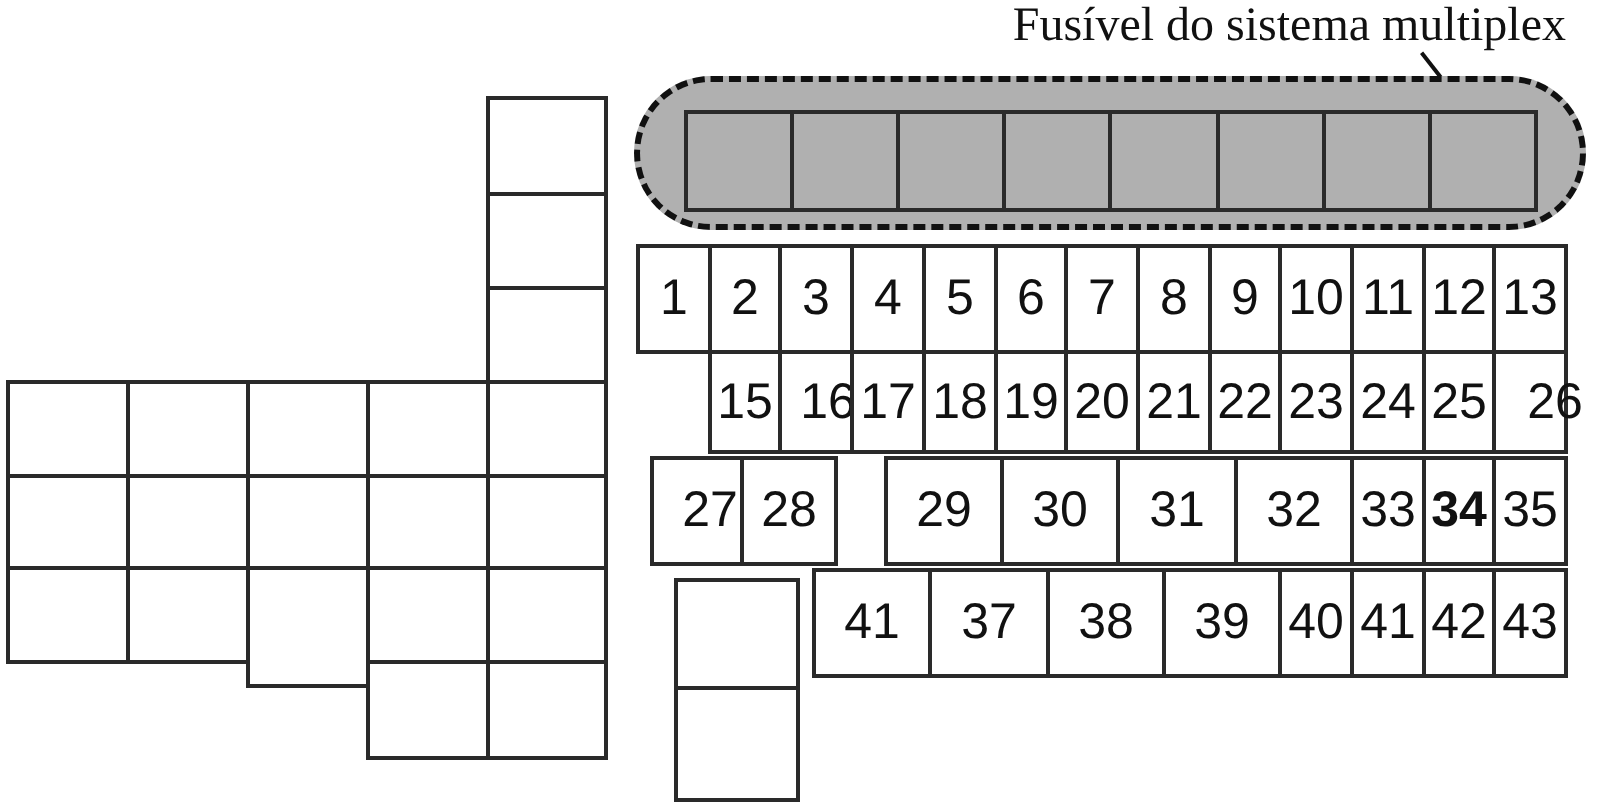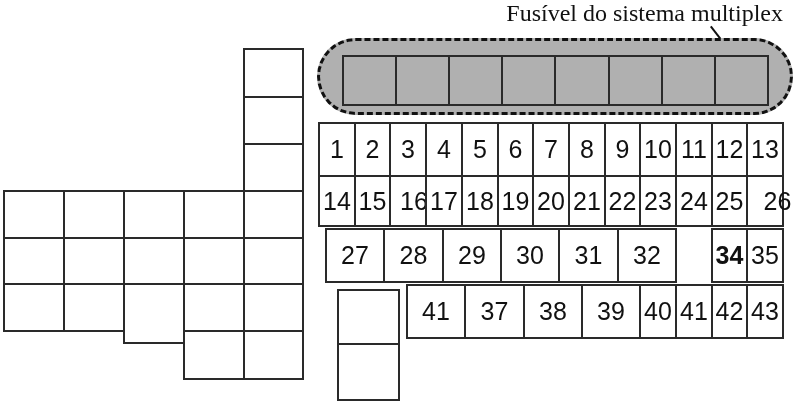--- a/index.html
+++ b/index.html
@@ -110,39 +110,39 @@
       <div class="cell" style="left: 425px; top: 122px; width: 38px; height: 55px;">4</div>
       <div class="cell" style="left: 461px; top: 122px; width: 38px; height: 55px;">5</div>
       <div class="cell" style="left: 497px; top: 122px; width: 37px; height: 55px;">6</div>
       <div class="cell" style="left: 532px; top: 122px; width: 38px; height: 55px;">7</div>
       <div class="cell" style="left: 568px; top: 122px; width: 38px; height: 55px;">8</div>
       <div class="cell" style="left: 604px; top: 122px; width: 37px; height: 55px;">9</div>
       <div class="cell" style="left: 639px; top: 122px; width: 38px; height: 55px;">10</div>
       <div class="cell" style="left: 675px; top: 122px; width: 38px; height: 55px;">11</div>
       <div class="cell" style="left: 711px; top: 122px; width: 37px; height: 55px;">12</div>
       <div class="cell" style="left: 746px; top: 122px; width: 38px; height: 55px;">13</div>
-      <div class="cell" style="left: 318px; top: 175px; width: 38px; height: 52px;">14</div>
       <div class="cell" style="left: 354px; top: 175px; width: 37px; height: 52px;">15</div>
       <div class="cell" style="left: 389px; top: 175px; width: 50px; height: 52px;">16</div>
       <div class="cell" style="left: 425px; top: 175px; width: 38px; height: 52px;">17</div>
       <div class="cell" style="left: 461px; top: 175px; width: 38px; height: 52px;">18</div>
       <div class="cell" style="left: 497px; top: 175px; width: 37px; height: 52px;">19</div>
       <div class="cell" style="left: 532px; top: 175px; width: 38px; height: 52px;">20</div>
       <div class="cell" style="left: 568px; top: 175px; width: 38px; height: 52px;">21</div>
       <div class="cell" style="left: 604px; top: 175px; width: 37px; height: 52px;">22</div>
       <div class="cell" style="left: 639px; top: 175px; width: 38px; height: 52px;">23</div>
       <div class="cell" style="left: 675px; top: 175px; width: 38px; height: 52px;">24</div>
       <div class="cell" style="left: 711px; top: 175px; width: 37px; height: 52px;">25</div>
       <div class="cell" style="left: 746px; top: 175px; width: 38px; height: 52px; padding-left: 25px;">26</div>
       <div class="cell" style="left: 325px; top: 228px; width: 60px; height: 55px;">27</div>
-      <div class="cell" style="left: 383px; top: 228px; width: 61px; height: 55px;">28</div>
+      <div class="cell" style="left: 370px; top: 228px; width: 49px; height: 55px;">28</div>
       <div class="cell" style="left: 442px; top: 228px; width: 60px; height: 55px;">29</div>
       <div class="cell" style="left: 500px; top: 228px; width: 60px; height: 55px;">30</div>
       <div class="cell" style="left: 558px; top: 228px; width: 61px; height: 55px;">31</div>
       <div class="cell" style="left: 617px; top: 228px; width: 60px; height: 55px;">32</div>
+      <div class="cell" style="left: 675px; top: 228px; width: 38px; height: 55px;">33</div>
       <div class="cell" style="left: 711px; top: 228px; width: 37px; height: 55px; font-weight: bold;">34</div>
       <div class="cell" style="left: 746px; top: 228px; width: 38px; height: 55px;">35</div>
       <div class="cell" style="left: 406px; top: 284px; width: 60px; height: 55px;">41</div>
       <div class="cell" style="left: 464px; top: 284px; width: 61px; height: 55px;">37</div>
       <div class="cell" style="left: 523px; top: 284px; width: 60px; height: 55px;">38</div>
       <div class="cell" style="left: 581px; top: 284px; width: 60px; height: 55px;">39</div>
       <div class="cell" style="left: 639px; top: 284px; width: 38px; height: 55px;">40</div>
       <div class="cell" style="left: 675px; top: 284px; width: 38px; height: 55px;">41</div>
       <div class="cell" style="left: 711px; top: 284px; width: 37px; height: 55px;">42</div>
       <div class="cell" style="left: 746px; top: 284px; width: 38px; height: 55px;">43</div>

